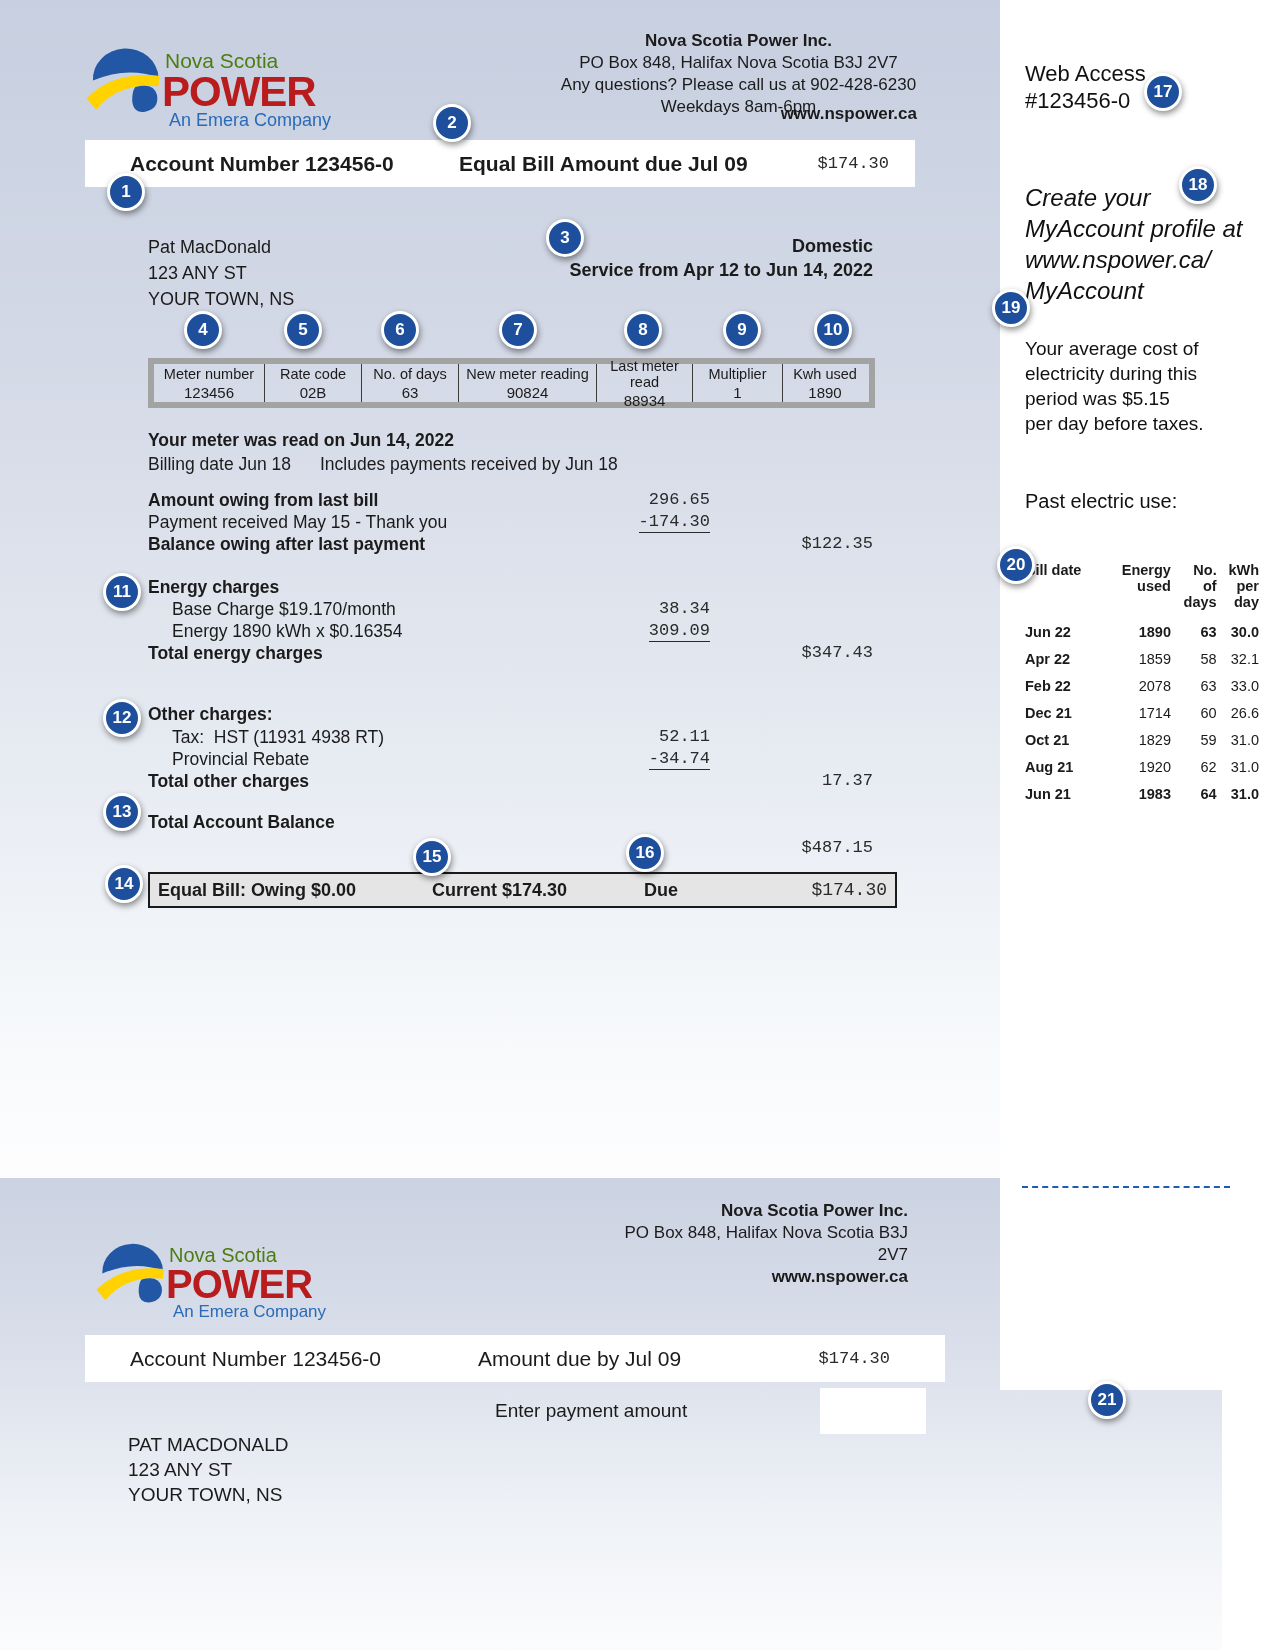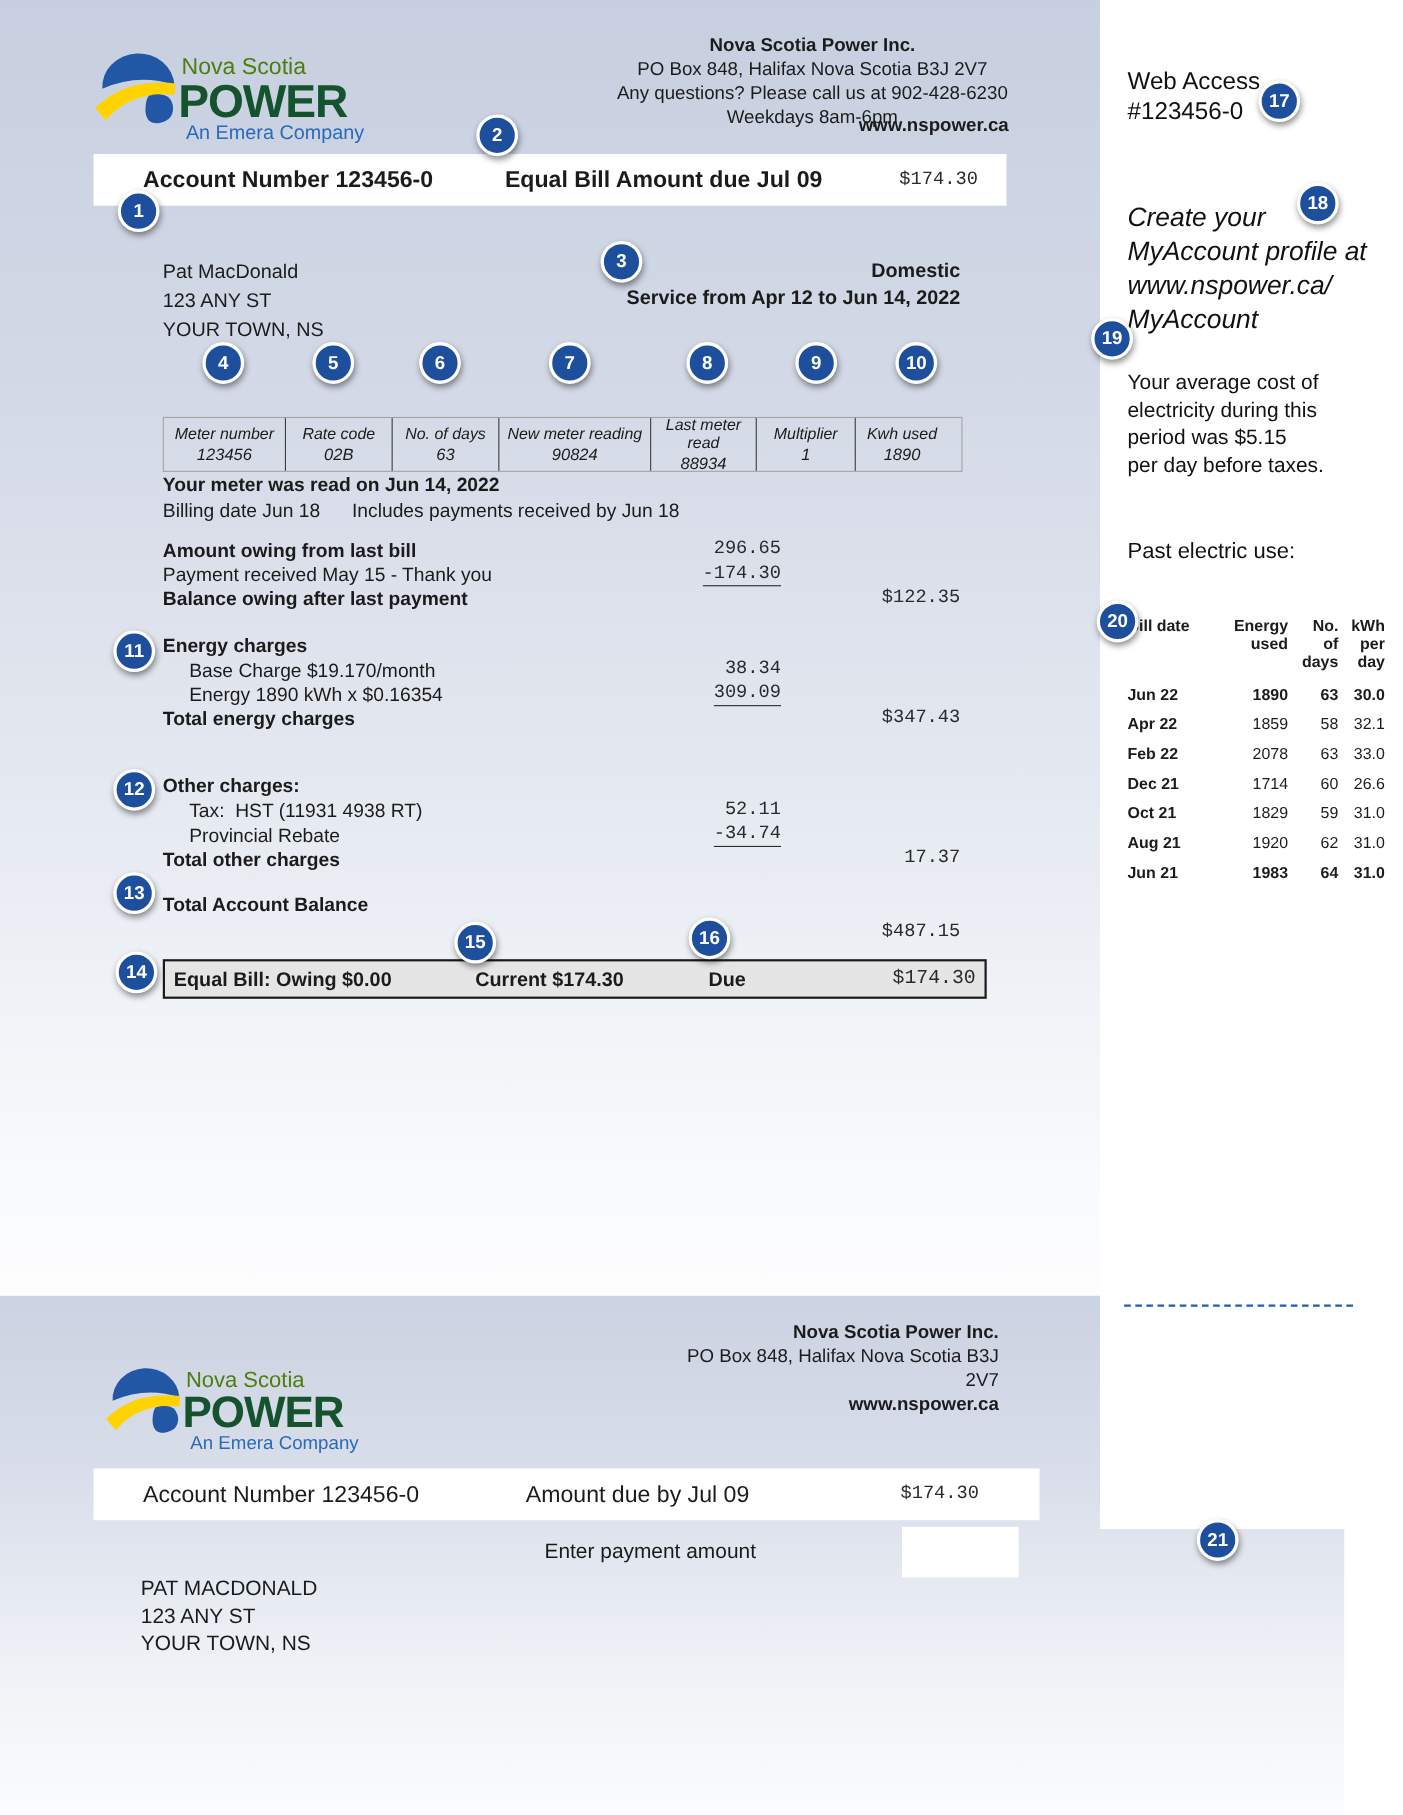--- a/index.html
+++ b/index.html
@@ -19,29 +19,29 @@
   .u{border-bottom:1.6px solid #2a2a2a;padding-bottom:1px;}
   
   .badge{position:absolute;width:32px;height:32px;border-radius:50%;background:#1d4f9c;
     border:3px solid #fff;box-shadow:1px 3px 6px rgba(0,0,0,.45);color:#fff;font-weight:bold;
     font-size:17px;display:flex;align-items:center;justify-content:center;z-index:30;}
   
   #hdr{left:560px;top:30px;width:357px;text-align:center;font-size:17px;line-height:22px;}
   #hdr-site{left:560px;top:104px;width:357px;text-align:right;font-size:17px;font-weight:bold;}
   
   .logo-text-region{color:#4d7c0f;font-size:21px;line-height:22px;}
-  .logo-text-name{color:#14532d;font-size:42px;font-weight:bold;letter-spacing:-1px;line-height:40px;text-align:center;}
+  .logo-text-name{color:#b91c1c;font-size:42px;font-weight:bold;letter-spacing:-1px;line-height:40px;text-align:center;}
   .logo-text-tag{color:#2a6ab8;font-size:18px;line-height:20px;}
   
   .acct-bar{background:#fff;height:47px;line-height:47px;z-index:5;}
   .acct-bar .t{position:absolute;top:0;font-size:21px;font-weight:bold;}
   .acct-bar .amt{position:absolute;top:0;right:26px;font-weight:normal;}
   
-  #meter-table{left:148px;top:379px;width:727px;height:50px;display:flex;
-    border:1px solid #a3a3a3;box-sizing:border-box;z-index:4;font-style:italic;}
+  #meter-table{left:148px;top:358px;width:727px;height:50px;display:flex;
+    border:6px solid #a3a3a3;box-sizing:border-box;z-index:4;}
   .mcol{box-sizing:border-box;border-left:1px solid #3c3c3c;text-align:center;
     display:flex;flex-direction:column;justify-content:center;gap:2px;}
   .mcol:first-child{border-left:none;}
   .mcol .h{font-size:14.5px;}
   .mcol .v{font-size:15px;}
   
   .lbl{position:absolute;font-size:17.5px;}
   .mid{position:absolute;left:540px;width:170px;text-align:right;}
   .tot{position:absolute;left:703px;width:170px;text-align:right;}
   

